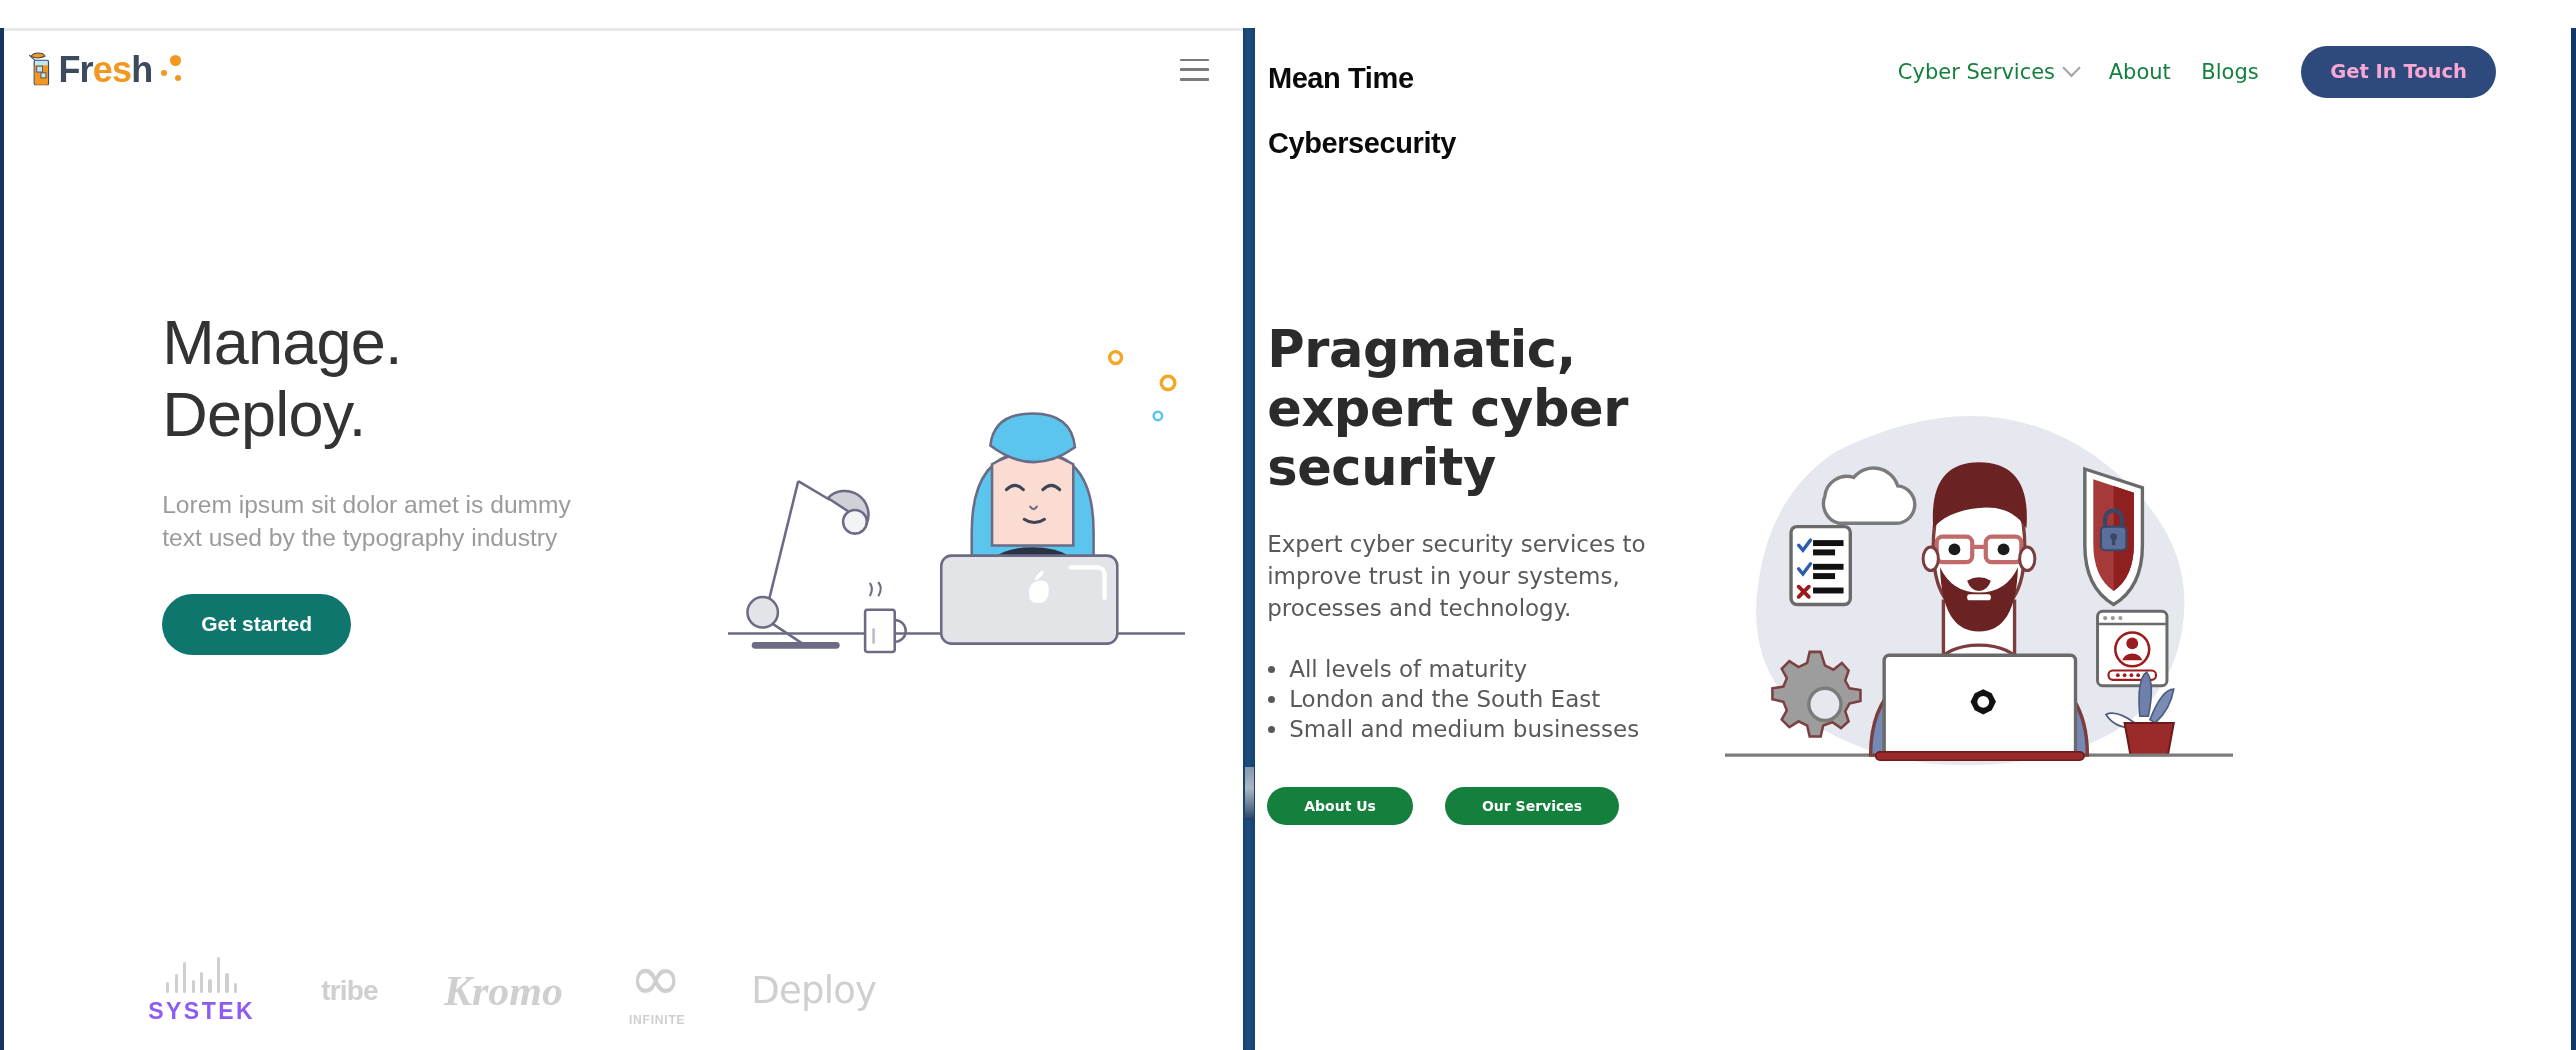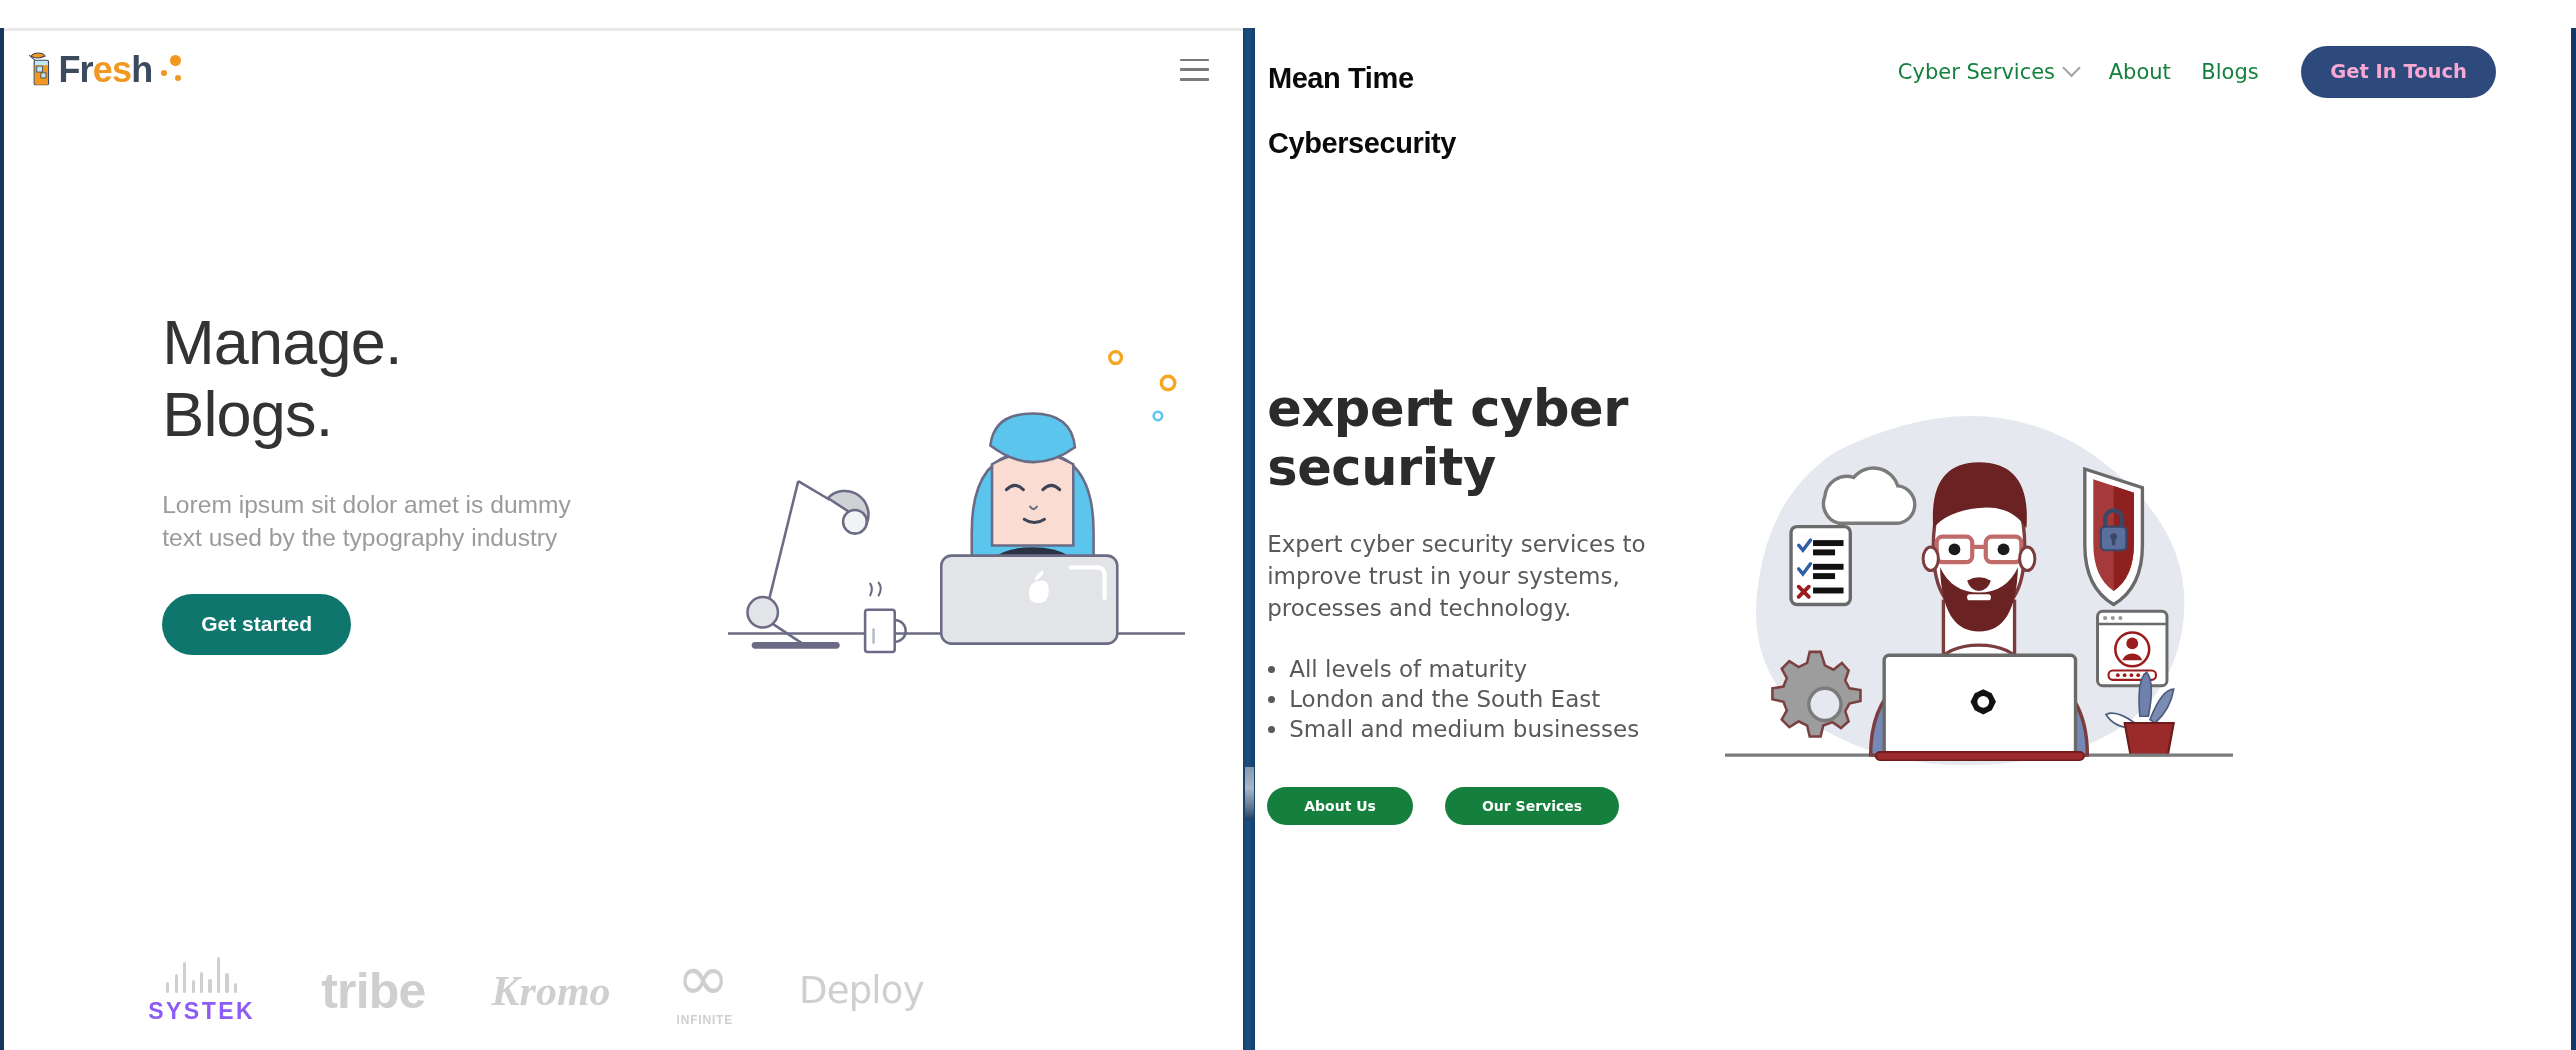--- a/index.html
+++ b/index.html
@@ -183,21 +183,21 @@
   .logo-systek .bars {
     display: flex; align-items: flex-end; gap: 5.1px; height: 36px; margin-bottom: 5.1px;
   }
   .logo-systek .bars i {
     display: block; width: 3.4px; background: #cfcfcf; border-radius: 1.7px;
   }
   .logo-systek .name {
     font-size: 23px; letter-spacing: 2.5px; font-weight: bold; color: #8b5cf6;
   }
   .logo-tribe {
-    font-size: 50px; font-weight: bold; color: #cfcfcf; letter-spacing: -0.8px;
+    font-size: 28px; font-weight: bold; color: #cfcfcf; letter-spacing: -0.8px;
   }
   .logo-kromo {
     font-size: 42px; font-weight: bold; font-style: italic; color: #cfcfcf;
     font-family: "Liberation Serif", serif;
   }
   .logo-infinite { display: flex; align-items: flex-start; gap: 3.4px; }
   .logo-infinite .inf {
     font-size: 64px; color: #cfcfcf; line-height: .72; font-family: "DejaVu Sans", sans-serif;
   }
   .logo-infinite .tag {
@@ -367,21 +367,21 @@
       <div class="hamburger">
         <i></i>
           <i></i>
           <i></i>
       </div>
     </div>
 
     <div class="fresh-hero">
       <h1 class="fresh-title">
         <span>Manage.</span><br>
-        <span>Blogs.</span>
+        <span>Deploy.</span>
       </h1>
       <p class="fresh-sub">Lorem ipsum sit dolor amet is dummy text used by the typography industry</p>
       <button class="btn-getstarted">Get started</button>
     </div>
 
     <div class="fresh-illo">
       <svg viewBox="0 0 540 420" width="457" height="356">
 
         <line x1="0" y1="350" x2="540" y2="350" stroke="#6b6b85" stroke-width="3"></line>
 
@@ -475,21 +475,21 @@
         </a>
         <a href="#">
           <span>Blogs</span>
         </a>
         <button class="btn-touch">Get In Touch</button>
       </nav>
     </div>
 
     <div class="mtc-hero">
       <h1 class="mtc-title">
-        <br>
+        <span>Pragmatic,</span><br>
         <span>expert cyber</span><br>
         <span>security</span>
       </h1>
       <p class="mtc-sub">Expert cyber security services to improve trust in your systems, processes and technology.</p>
       <ul class="mtc-list">
         <li>All levels of maturity</li>
         <li>London and the South East</li>
         <li>Small and medium businesses</li>
       </ul>
       <div class="mtc-btns">

